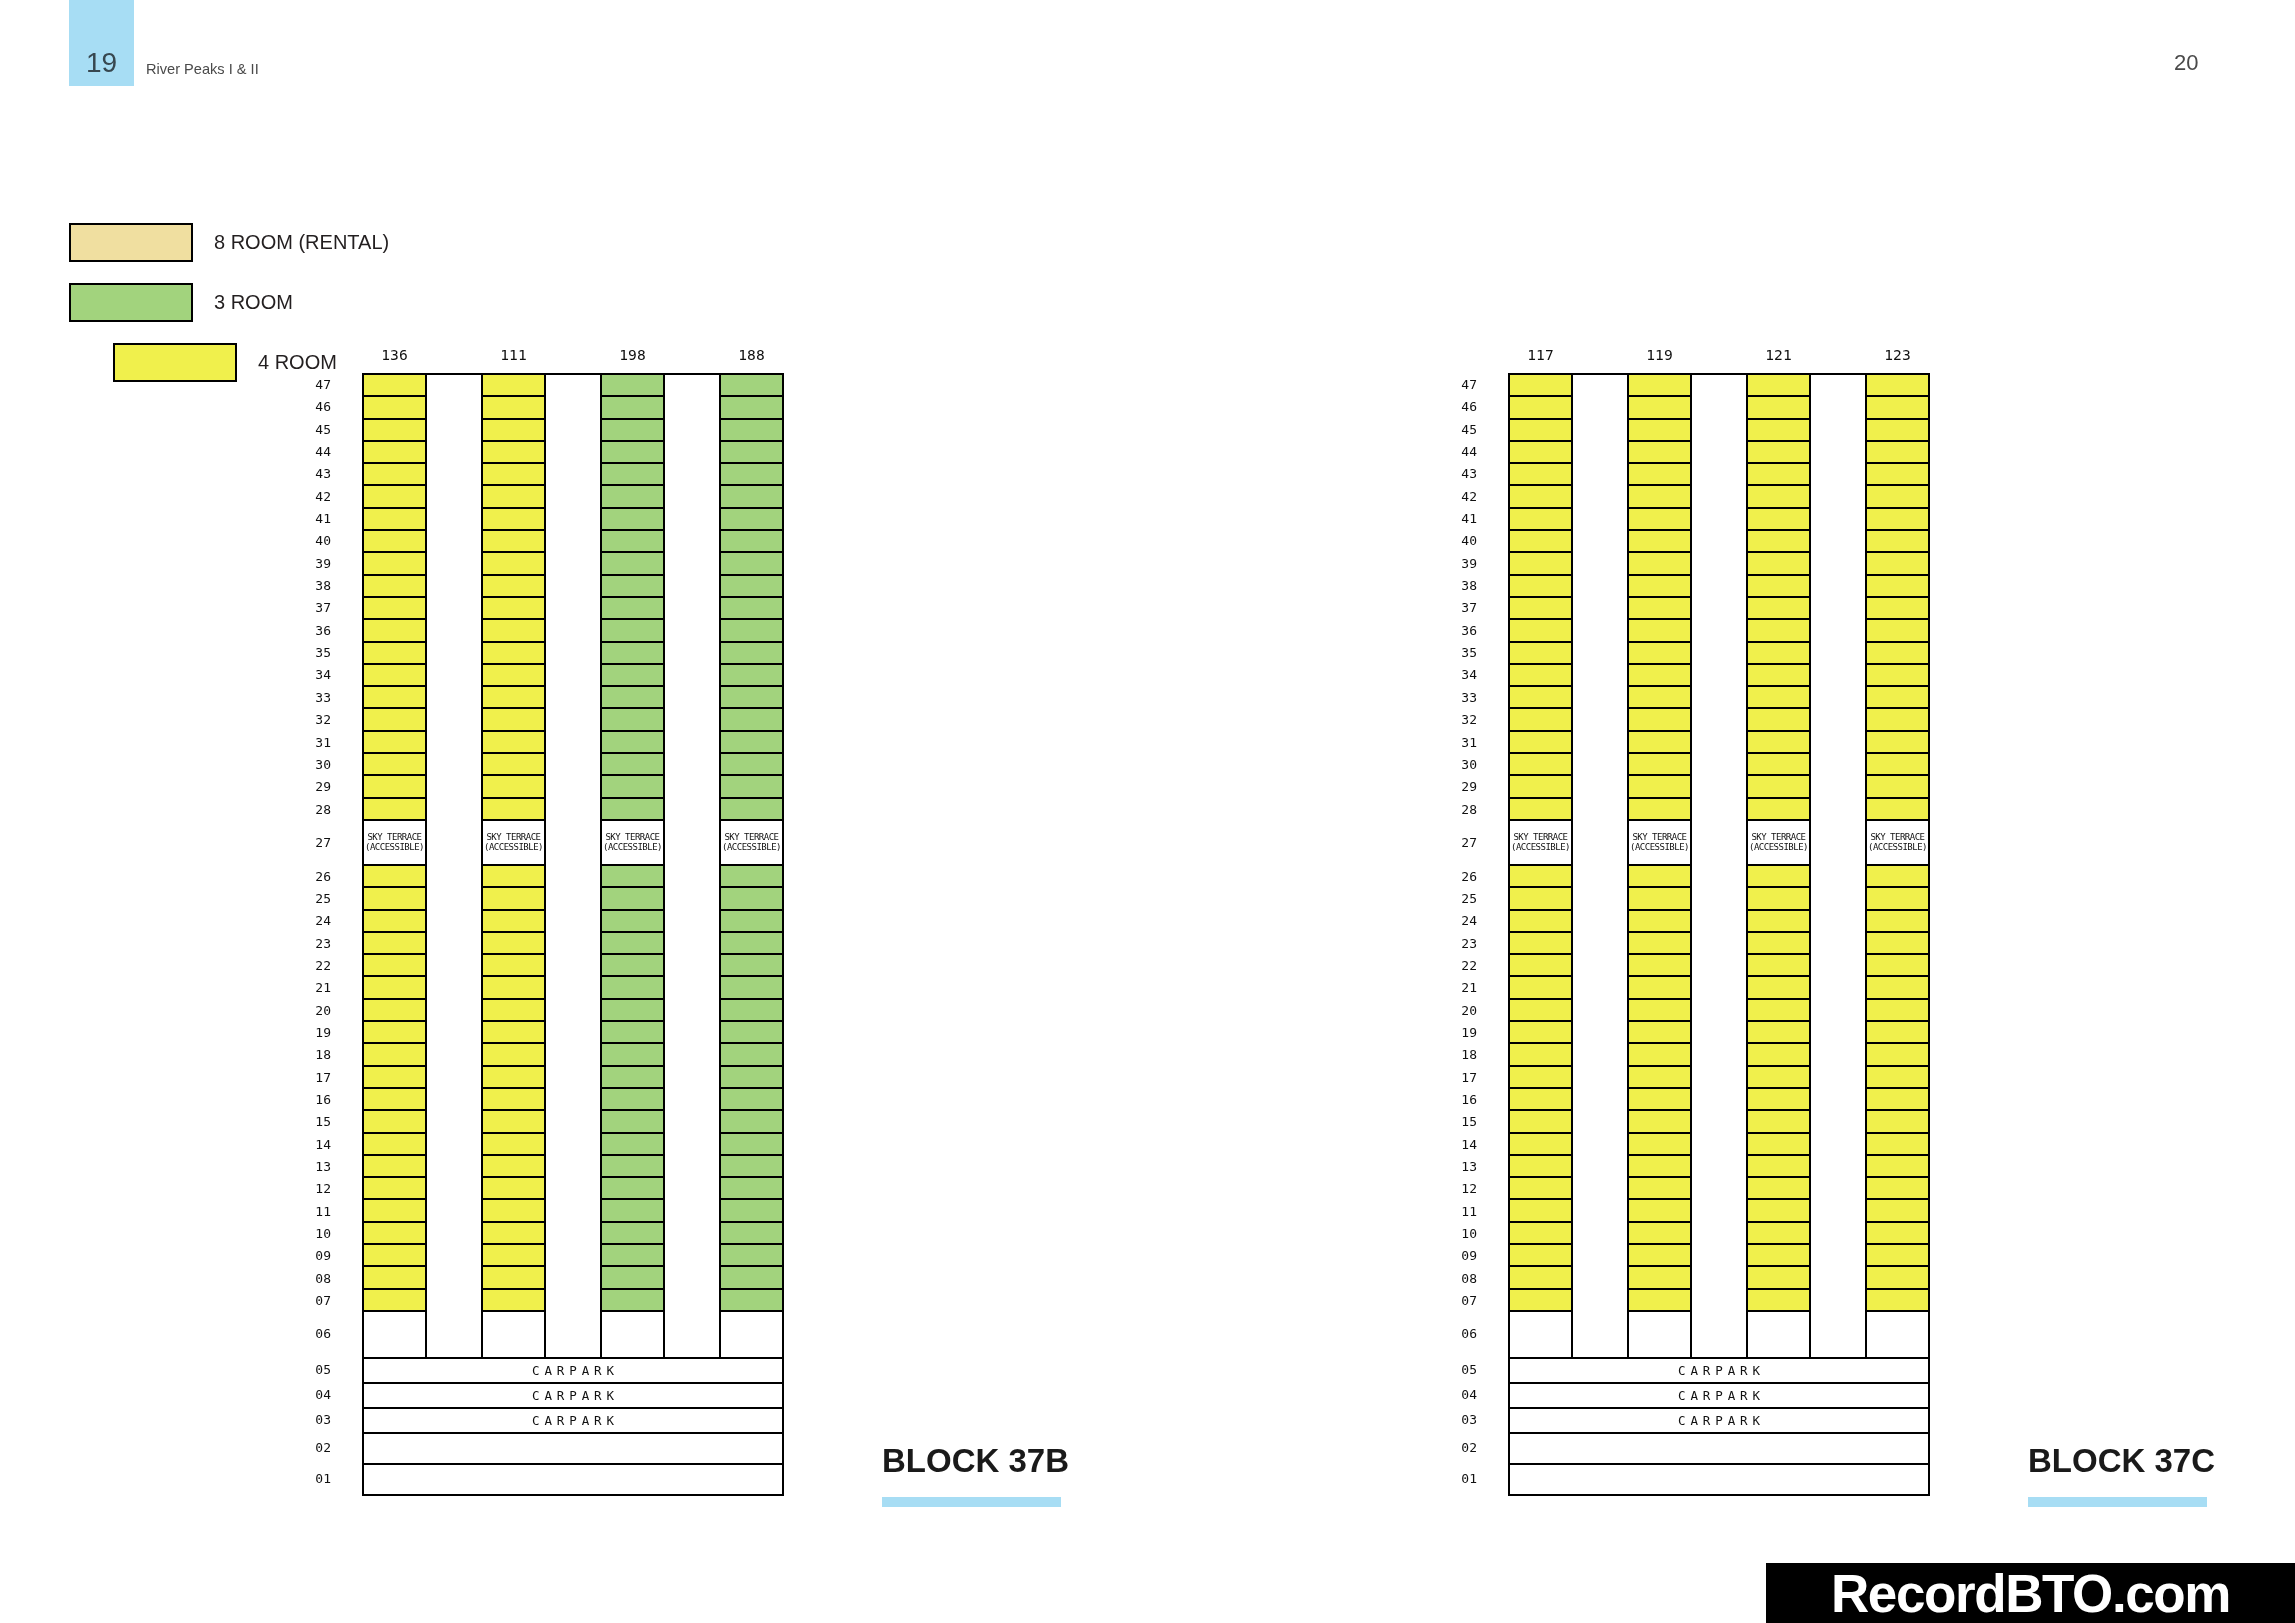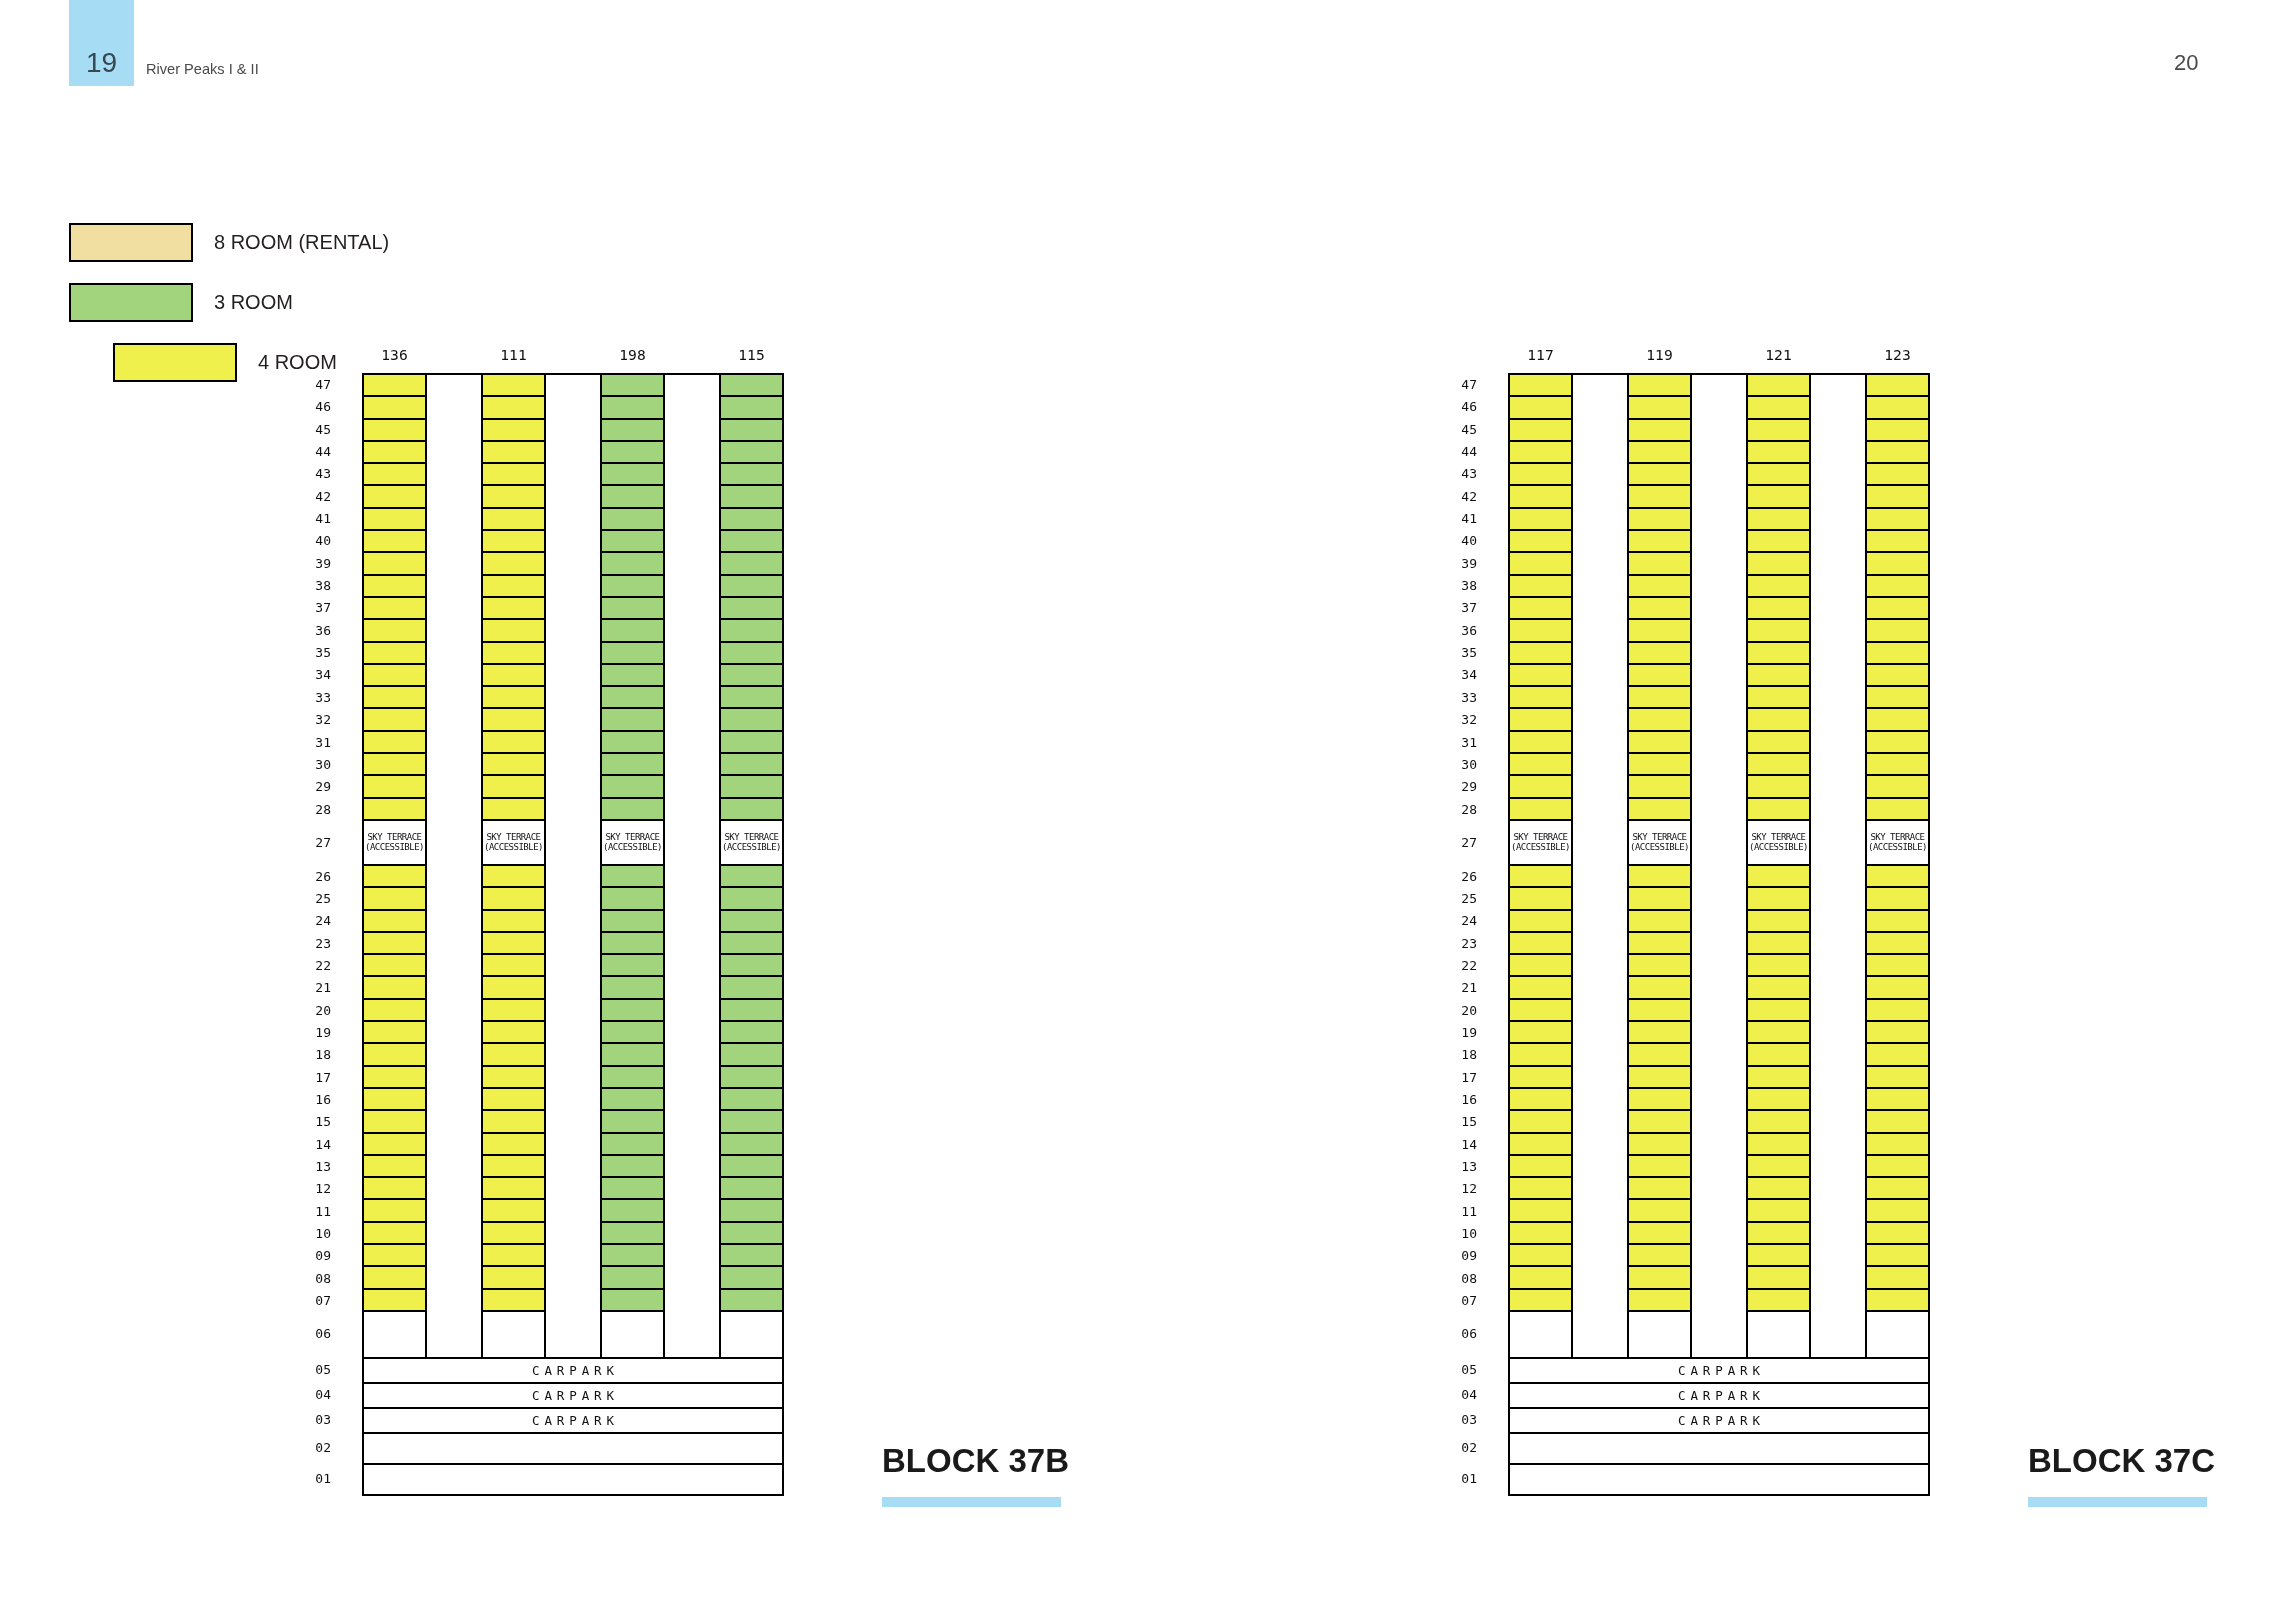--- a/index.html
+++ b/index.html
@@ -212,21 +212,21 @@
         <div class="cell" style="height: 22.3px; background: rgb(162, 211, 125);"></div>
         <div class="cell" style="height: 22.3px; background: rgb(162, 211, 125);"></div>
         <div class="cell" style="height: 22.3px; background: rgb(162, 211, 125);"></div>
         <div class="cell" style="height: 22.3px; background: rgb(162, 211, 125);"></div>
         <div class="cell" style="height: 22.3px; background: rgb(162, 211, 125);"></div>
         <div class="cell" style="height: 22.3px; background: rgb(162, 211, 125);"></div>
         <div class="cell" style="height: 22.3px; background: rgb(162, 211, 125);"></div>
         <div class="cell" style="height: 22.3px; background: rgb(162, 211, 125);"></div>
         <div class="cell voidbox" style="height: 45px;"></div>
       </div>
-      <div class="unit-label" style="left: 357px; width: 65px;">115</div>
+      <div class="unit-label" style="left: 357px; width: 65px;">188</div>
       <div class="stack" style="left: 357px; width: 65px; height: 984px;">
         <div class="cell" style="height: 22.3px; background: rgb(162, 211, 125);"></div>
         <div class="cell" style="height: 22.3px; background: rgb(162, 211, 125);"></div>
         <div class="cell" style="height: 22.3px; background: rgb(162, 211, 125);"></div>
         <div class="cell" style="height: 22.3px; background: rgb(162, 211, 125);"></div>
         <div class="cell" style="height: 22.3px; background: rgb(162, 211, 125);"></div>
         <div class="cell" style="height: 22.3px; background: rgb(162, 211, 125);"></div>
         <div class="cell" style="height: 22.3px; background: rgb(162, 211, 125);"></div>
         <div class="cell" style="height: 22.3px; background: rgb(162, 211, 125);"></div>
         <div class="cell" style="height: 22.3px; background: rgb(162, 211, 125);"></div>
@@ -590,15 +590,18 @@
 
   <div class="block-caption" style="left:882px;top:1442px;">
     <div class="cap-text">BLOCK 37B</div>
     <div class="cap-bar" style="background: rgb(167, 221, 244);"></div>
   </div>
   <div class="block-caption" style="left:2028px;top:1442px;">
     <div class="cap-text">BLOCK 37C</div>
     <div class="cap-bar" style="background: rgb(167, 221, 244);"></div>
   </div>
 
+  <div class="watermark">
+    <span>RecordBTO.com</span>
+  </div>
 
 </div>
 
 
 </body></html>

